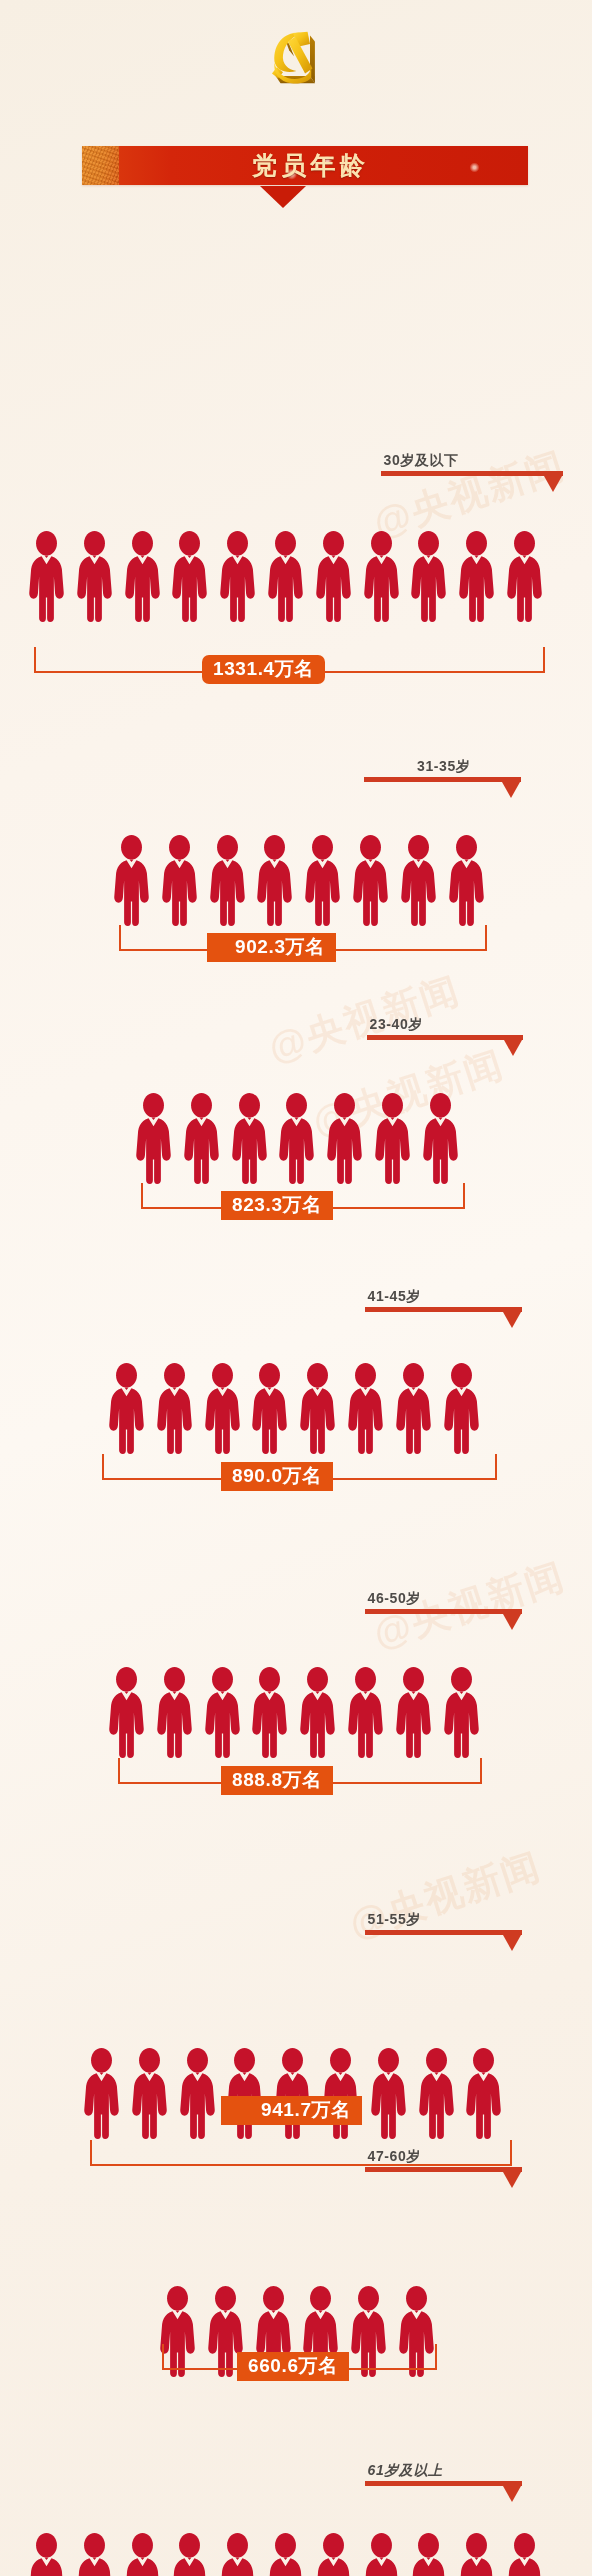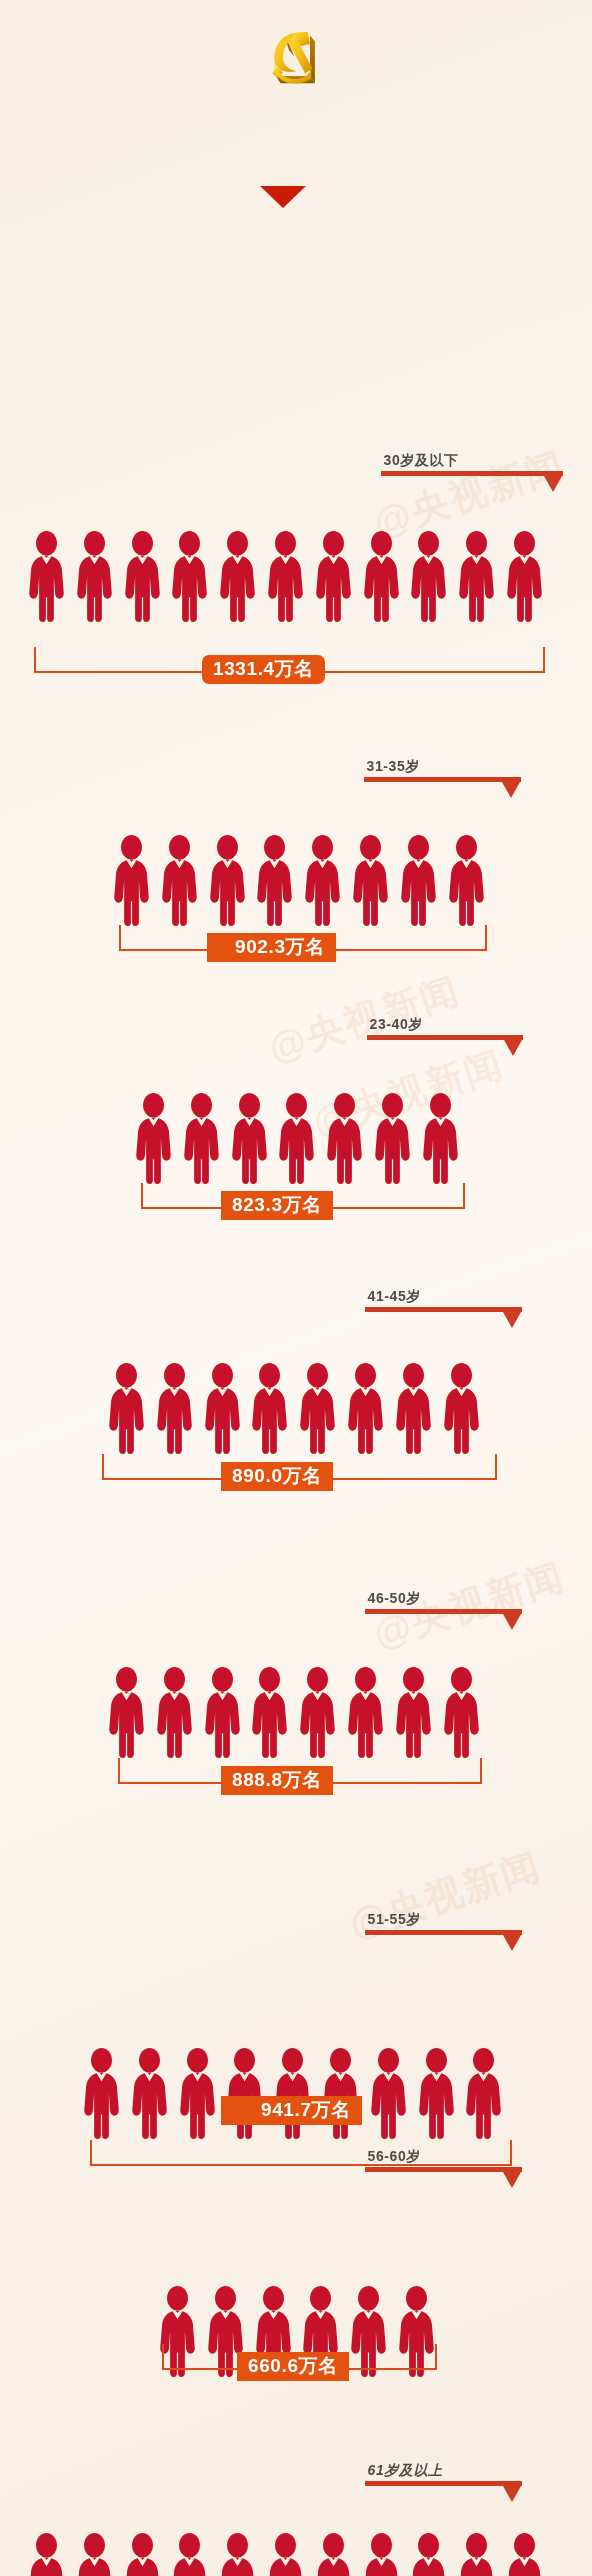--- a/index.html
+++ b/index.html
@@ -180,20 +180,24 @@
 
         <path d="M60 26 L84 24 L88 44 L70 48 Z" fill="url(#gold)"></path>
 
         <path d="M52 40 L64 32 L92 84 L80 92 Z" fill="url(#gold)"></path>
 
         <path d="M30 74 C34 94 52 104 72 100 C84 97 90 90 90 78 L90 98
                  C88 104 72 110 58 108 C38 105 28 92 30 74 Z" fill="url(#gold)"></path>
       </svg>
     </div>
 
+    <div class="banner">
+      <div class="banner-texture"></div>
+      <div class="banner-title">党员年龄</div>
+    </div>
     <div class="banner-point"></div>
   </div>
 
   <div class="wm" style="left:370px;top:469px;">@央视新闻</div>
   <div class="wm" style="left:265px;top:994px;">@央视新闻</div>
   <div class="wm" style="left:309px;top:1068px;">@央视新闻</div>
   <div class="wm" style="left:370px;top:1580px;">@央视新闻</div>
   <div class="wm" style="left:346px;top:1870px;">@央视新闻</div>
 
   <div id="groups-root">
@@ -280,21 +284,21 @@
               <ellipse cx="33" cy="20" rx="17" ry="20" fill="#c5122a"></ellipse>
               <path d="M33 40 C20 40 10 48 8 62 L5 100 C4.5 106 8 110 12 110 C16 110 18.5 107 19 102 L21 74 L21 112 L21 142 C21 146 23.5 148 27 148 C30.5 148 32 146 32 142 L32 108 L34 108 L34 142 C34 146 35.5 148 39 148 C42.5 148 45 146 45 142 L45 112 L45 74 L47 102 C47.5 107 50 110 54 110 C58 110 61.5 106 61 100 L58 62 C56 48 46 40 33 40 Z" fill="#c5122a"></path>
               <path d="M25 41 L33 54 L41 41 L37 39 L33 44 L29 39 Z" fill="#faf2e8"></path>
             </svg>
           </div>
         </div>
         <div class="bracket" style="left: 34px; top: 443px; width: 511px; height: 26px;"></div>
         <div class="value-badge" style="left: 202px; top: 451px; border-radius: 7px;">1331.4万名</div>
       </div>
       <div class="group">
-        <div class="age-label" style="left: 364px; top: 555px; width: 157px;">
+        <div class="age-label" style="left: 364px; top: 555px; width: 157px; text-align: center;">
           <span class="age-text">31-35岁</span>
           <div class="age-bar">
             <div class="age-arrow"></div>
           </div>
         </div>
         <div class="people-row" style="left: 111px; top: 631px; gap: 6.8px;">
           <div class="person">
             <svg viewBox="0 0 66 148" width="41" height="91">
               <ellipse cx="33" cy="20" rx="17" ry="20" fill="#c5122a"></ellipse>
               <path d="M33 40 C20 40 10 48 8 62 L5 100 C4.5 106 8 110 12 110 C16 110 18.5 107 19 102 L21 74 L21 112 L21 142 C21 146 23.5 148 27 148 C30.5 148 32 146 32 142 L32 108 L34 108 L34 142 C34 146 35.5 148 39 148 C42.5 148 45 146 45 142 L45 112 L45 74 L47 102 C47.5 107 50 110 54 110 C58 110 61.5 106 61 100 L58 62 C56 48 46 40 33 40 Z" fill="#c5122a"></path>
@@ -621,21 +625,21 @@
               <path d="M33 40 C20 40 10 48 8 62 L5 100 C4.5 106 8 110 12 110 C16 110 18.5 107 19 102 L21 74 L21 112 L21 142 C21 146 23.5 148 27 148 C30.5 148 32 146 32 142 L32 108 L34 108 L34 142 C34 146 35.5 148 39 148 C42.5 148 45 146 45 142 L45 112 L45 74 L47 102 C47.5 107 50 110 54 110 C58 110 61.5 106 61 100 L58 62 C56 48 46 40 33 40 Z" fill="#c5122a"></path>
               <path d="M25 41 L33 54 L41 41 L37 39 L33 44 L29 39 Z" fill="#faf2e8"></path>
             </svg>
           </div>
         </div>
         <div class="bracket" style="left: 90px; top: 1936px; width: 422px; height: 26px;"></div>
         <div class="value-badge" style="left: 221px; top: 1892px; padding-left: 40px;">941.7万名</div>
       </div>
       <div class="group">
         <div class="age-label" style="left: 365px; top: 1945px; width: 157px;">
-          <span class="age-text">56-60岁</span>
+          <span class="age-text">47-60岁</span>
           <div class="age-bar">
             <div class="age-arrow"></div>
           </div>
         </div>
         <div class="people-row" style="left: 157px; top: 2082px; gap: 6.8px;">
           <div class="person">
             <svg viewBox="0 0 66 148" width="41" height="91">
               <ellipse cx="33" cy="20" rx="17" ry="20" fill="#c5122a"></ellipse>
               <path d="M33 40 C20 40 10 48 8 62 L5 100 C4.5 106 8 110 12 110 C16 110 18.5 107 19 102 L21 74 L21 112 L21 142 C21 146 23.5 148 27 148 C30.5 148 32 146 32 142 L32 108 L34 108 L34 142 C34 146 35.5 148 39 148 C42.5 148 45 146 45 142 L45 112 L45 74 L47 102 C47.5 107 50 110 54 110 C58 110 61.5 106 61 100 L58 62 C56 48 46 40 33 40 Z" fill="#c5122a"></path>
               <path d="M25 41 L33 54 L41 41 L37 39 L33 44 L29 39 Z" fill="#faf2e8"></path>

